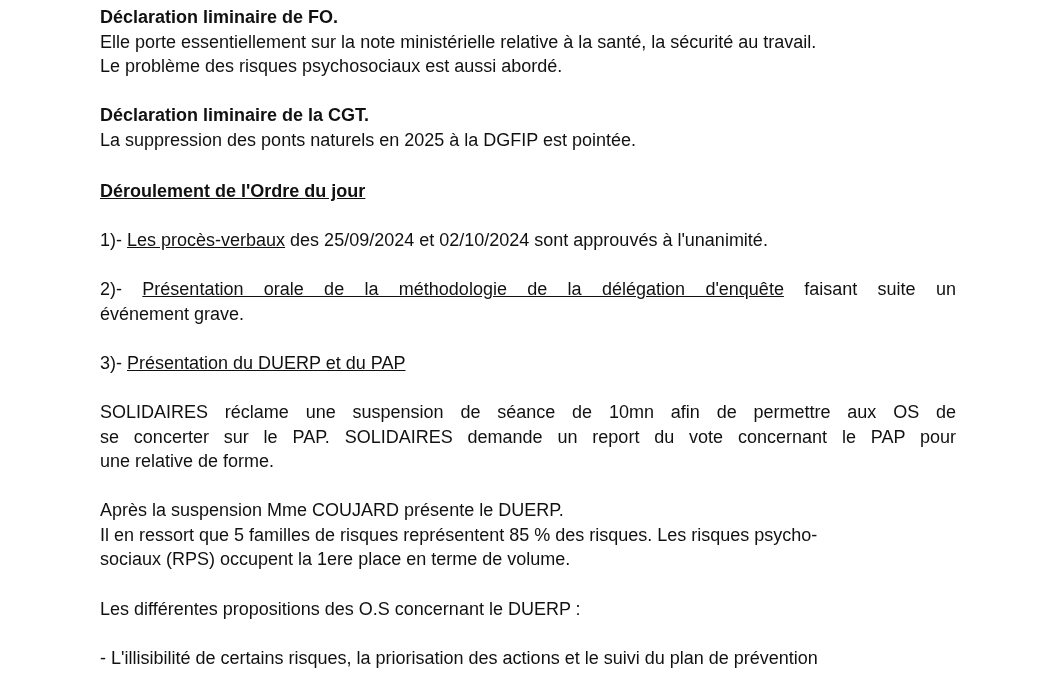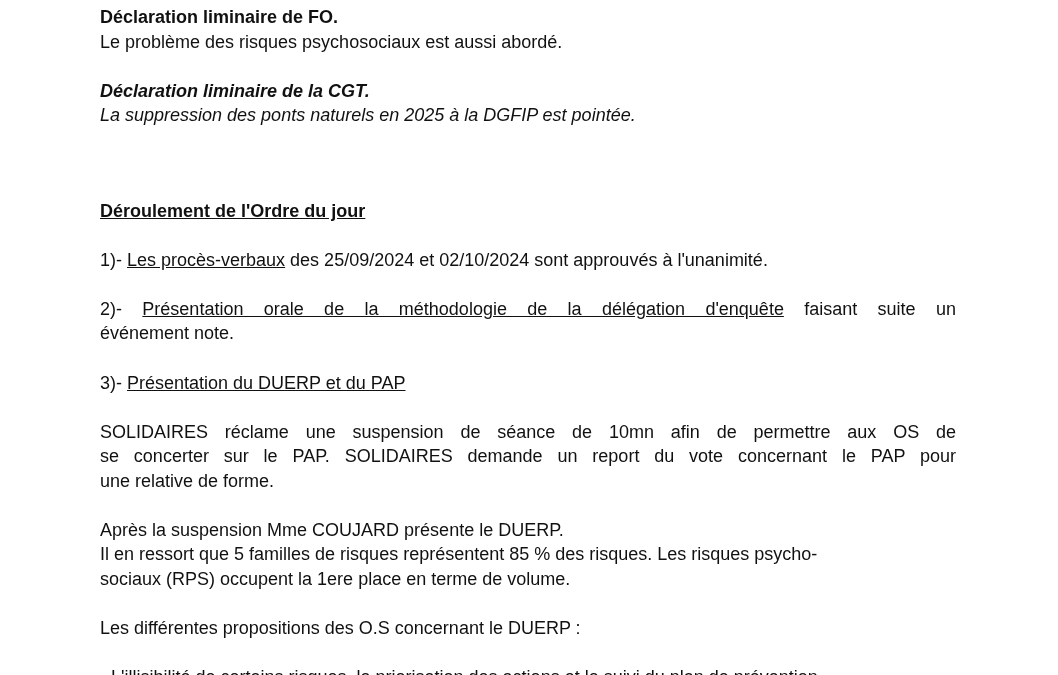--- a/index.html
+++ b/index.html
@@ -13,55 +13,56 @@
     font-size: 18px;
     color: #111111;
   }
   .doc {
     position: absolute;
     left: 100px;
     top: 5px;
     width: 856px;
   }
   .paragraph { margin: 0 0 24.55px 0; }
-  .paragraph.double { margin-bottom: 71px; font-style: italic; }
+  .paragraph.double { margin-bottom: 27px; }
   .line {
     line-height: 24.55px;
     white-space: nowrap;
   }
   .line.stretch {
     white-space: normal;
     text-align: justify;
     text-align-last: justify;
   }
   .run.bold { font-weight: bold; }
   .run.underline { text-decoration: underline; text-align: right; }
 </style>
 </head>
 <body>
 
 <div class="page" style="background: rgb(255, 255, 255); color: rgb(17, 17, 17);">
   <div class="doc" id="doc-body">
       <div class="paragraph">
         <div class="line"><span class="run bold">Déclaration liminaire de FO.</span></div>
+        <div class="line"><span class="run">Elle porte essentiellement sur la note ministérielle relative à la santé, la sécurité au travail.</span></div>
         <div class="line"><span class="run">Le problème des risques psychosociaux est aussi abordé.</span></div>
       </div>
       <div class="paragraph double">
         <div class="line"><span class="run bold">Déclaration liminaire de la CGT.</span></div>
         <div class="line"><span class="run">La suppression des ponts naturels en 2025 à la DGFIP est pointée.</span></div>
       </div>
       <div class="paragraph">
         <div class="line"><span class="run bold underline">Déroulement de l'Ordre du jour</span></div>
       </div>
       <div class="paragraph">
         <div class="line"><span class="run">1)- </span><span class="run underline">Les procès-verbaux</span><span class="run"> des 25/09/2024 et 02/10/2024 sont approuvés à l'unanimité.</span></div>
       </div>
       <div class="paragraph">
         <div class="line stretch"><span class="run">2)- </span><span class="run underline">Présentation orale de la méthodologie de la délégation d'enquête</span><span class="run"> faisant suite un</span></div>
-        <div class="line"><span class="run">événement note.</span></div>
+        <div class="line"><span class="run">événement grave.</span></div>
       </div>
       <div class="paragraph">
         <div class="line"><span class="run">3)- </span><span class="run underline">Présentation du DUERP et du PAP</span></div>
       </div>
       <div class="paragraph">
         <div class="line stretch"><span class="run">SOLIDAIRES réclame une suspension de séance de 10mn afin de permettre aux OS de</span></div>
         <div class="line stretch"><span class="run">se concerter sur le PAP. SOLIDAIRES demande un report du vote concernant le PAP pour</span></div>
         <div class="line"><span class="run">une relative de forme.</span></div>
       </div>
       <div class="paragraph">

